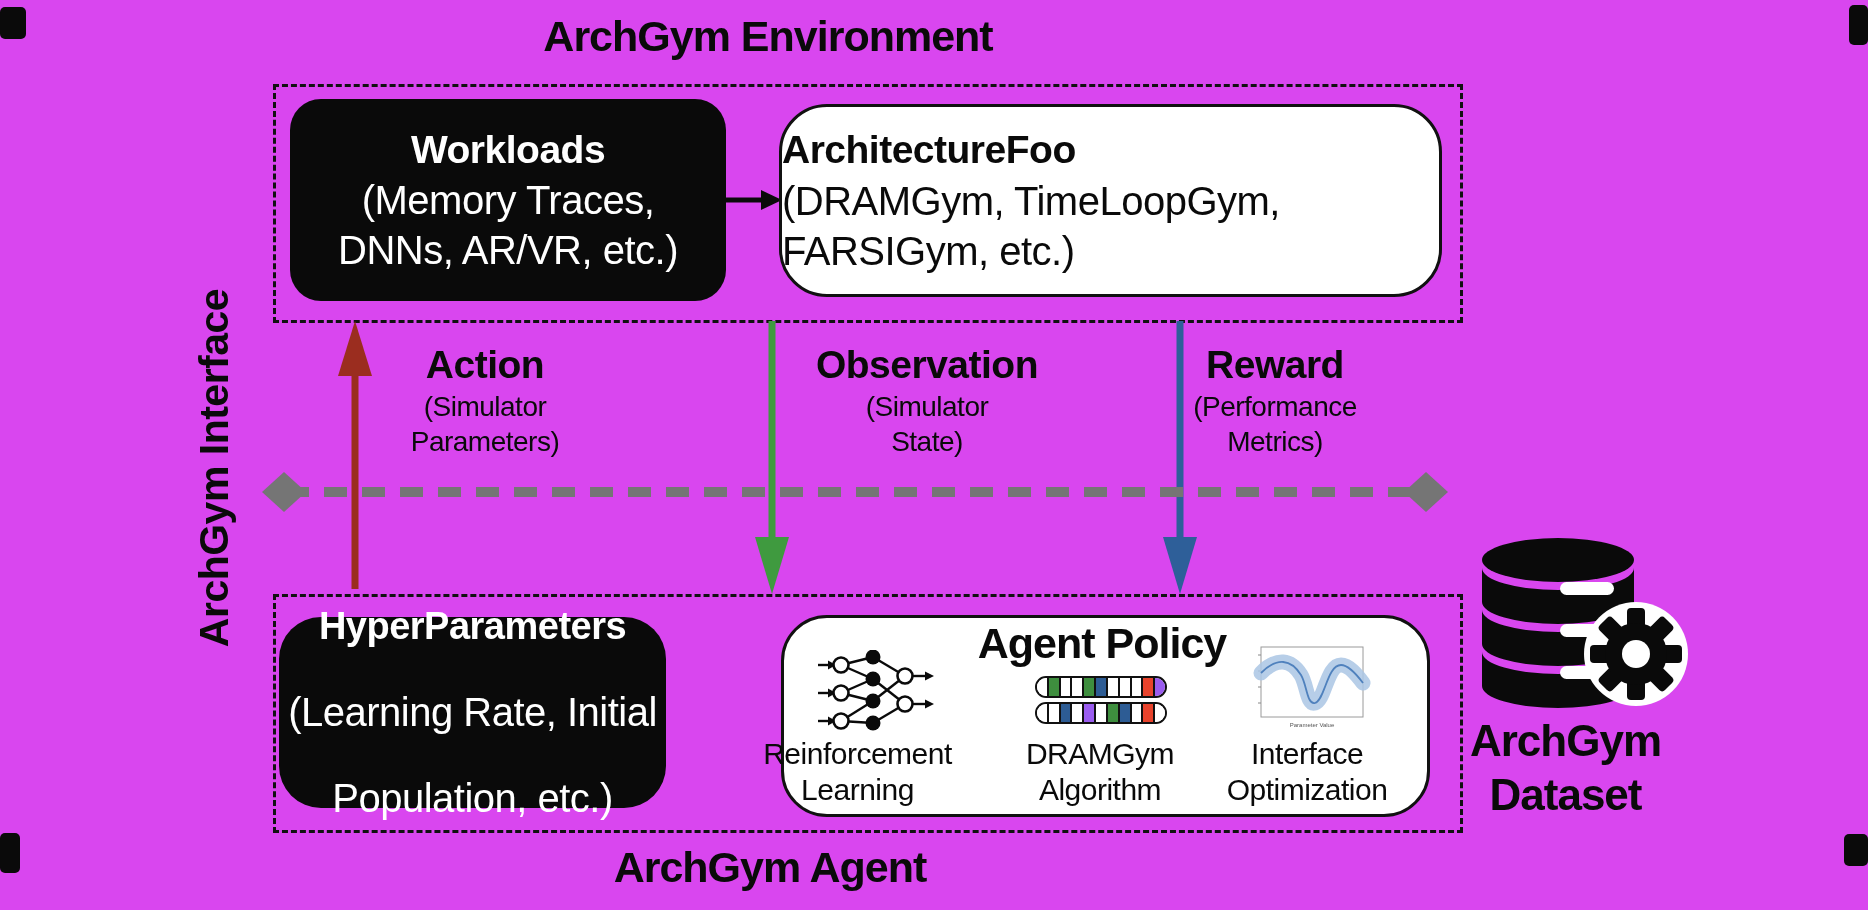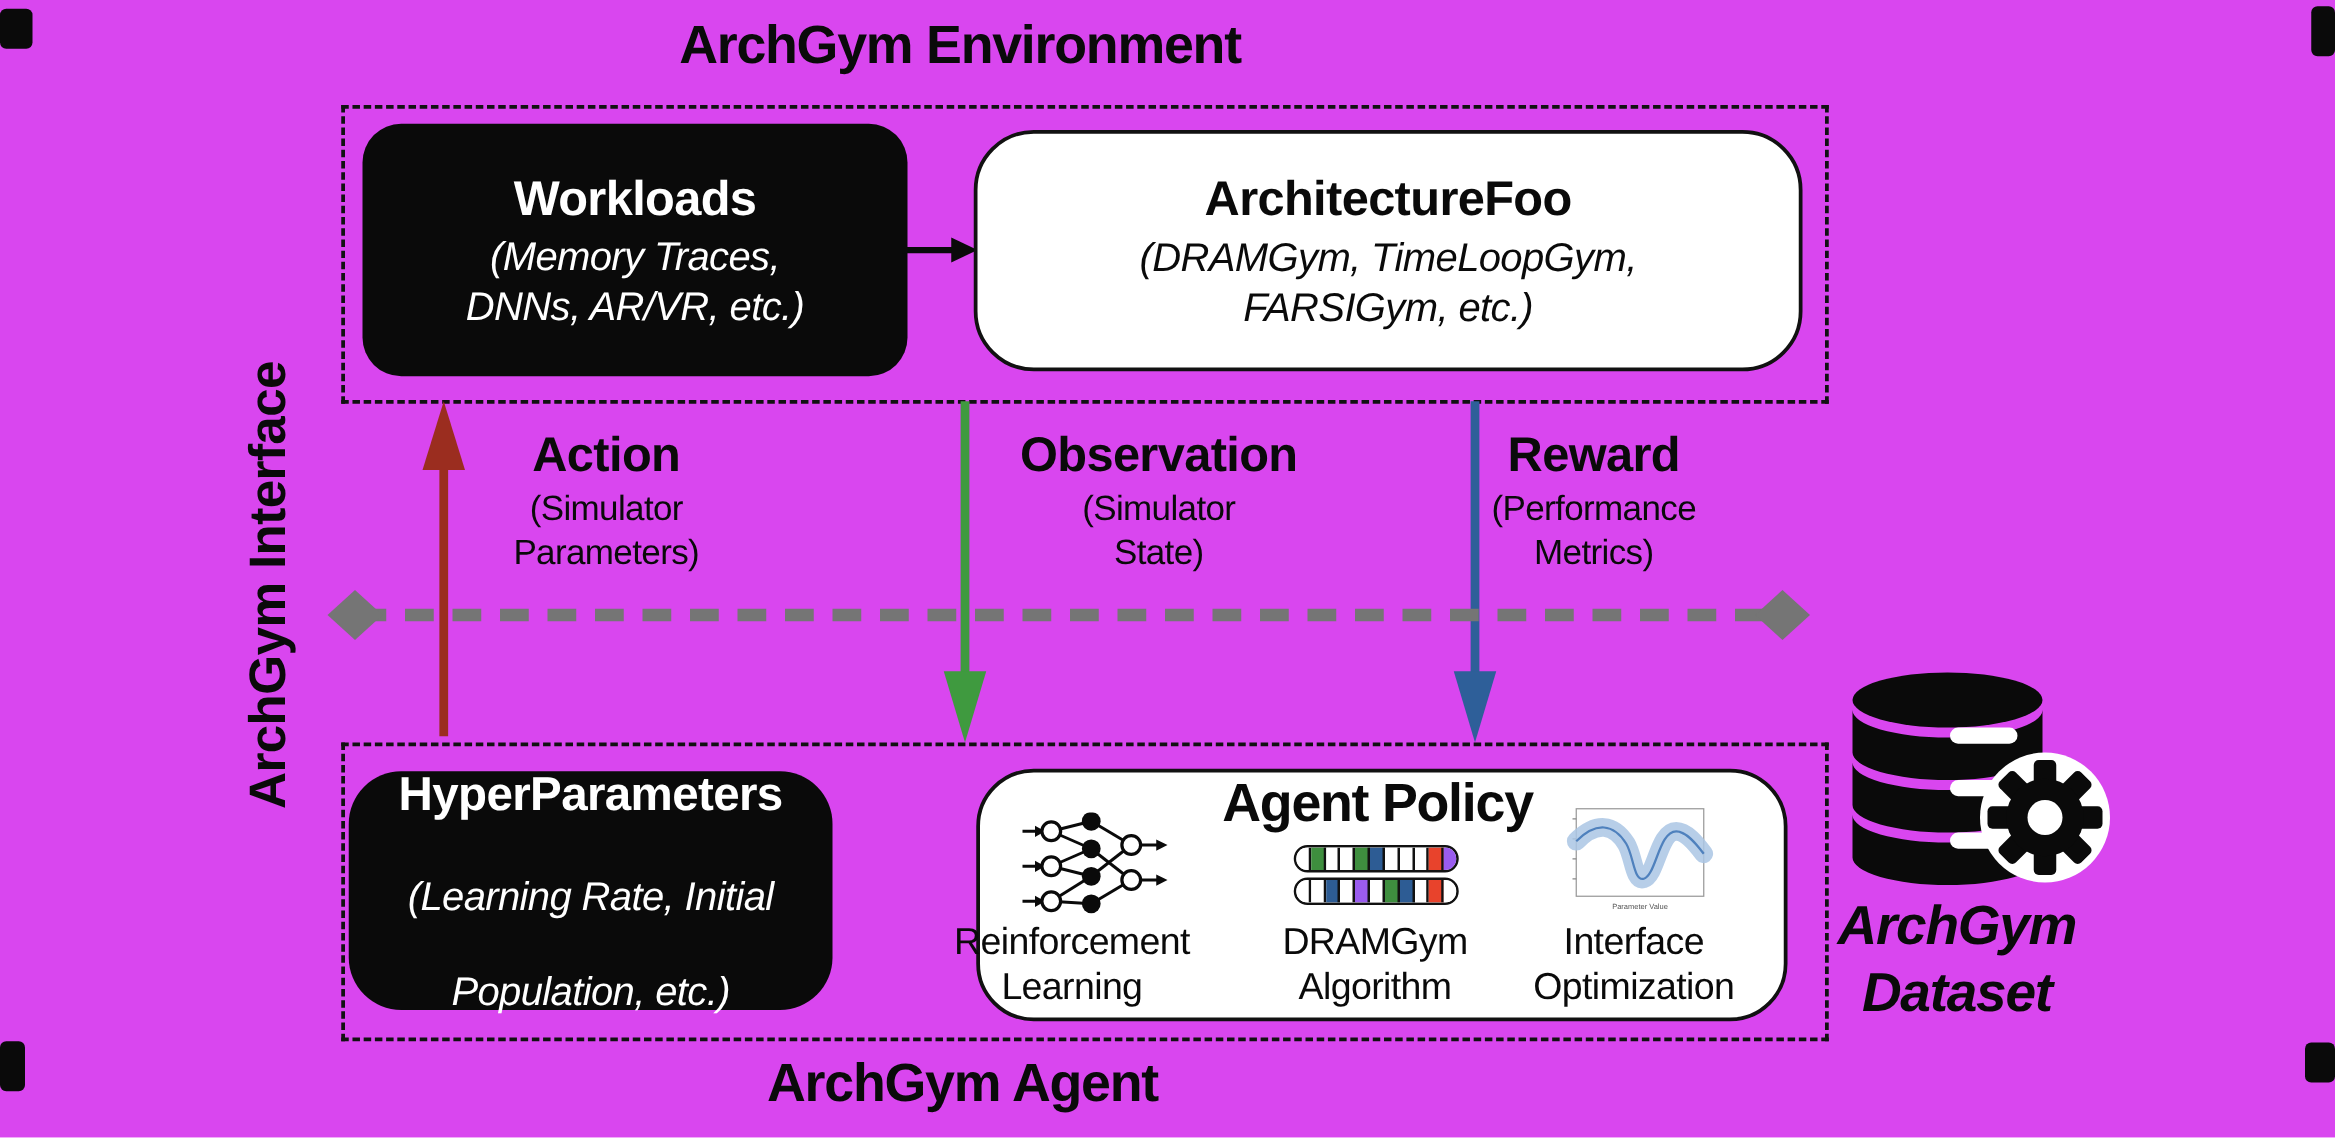--- a/index.html
+++ b/index.html
@@ -5,23 +5,23 @@
   html,body{margin:0;padding:0;background:#fff;}
   #canvas{position:relative;width:1868px;height:910px;background:#d946ef;overflow:hidden;
           font-family:"Liberation Sans","DejaVu Sans",sans-serif;color:#0a0a0a;}
   .abs{position:absolute;}
   .ctr{text-align:center;}
   .big-title{font-size:43px;font-weight:bold;letter-spacing:-1px;}
   .dash-box{border:3px dashed #111;}
   .black-box{background:#0a0a0a;color:#fff;border-radius:46px;display:flex;flex-direction:column;
              justify-content:center;align-items:center;}
   .white-box{background:#fff;border:3.5px solid #111;border-radius:48px;display:flex;flex-direction:column;
-             justify-content:center;align-items:center;}
+             justify-content:center;align-items:flex-start;}
   .box-title{font-size:39px;font-weight:bold;letter-spacing:-0.5px;line-height:1.3;}
-  .box-line{font-size:32px;line-height:1.25;letter-spacing:-0.5px;font-style:italic;}
+  .box-line{font-size:40px;line-height:1.25;letter-spacing:-0.5px;}
   .sig{position:absolute;text-align:center;}
   .sig-title{font-size:39px;font-weight:bold;letter-spacing:-0.5px;line-height:1.2;}
   .sig-line{font-size:28px;line-height:1.25;letter-spacing:-0.5px;}
   .vert-label{transform:rotate(-90deg);font-size:41px;font-weight:bold;letter-spacing:-0.5px;}
   .method-label{position:absolute;text-align:center;font-size:30px;line-height:1.2;letter-spacing:-0.5px;}
   .chromosome{position:absolute;display:flex;background:#fff;border:2.5px solid #111;border-radius:11px;
               overflow:hidden;box-sizing:border-box;}
   .chr-cell{flex:1;border-right:2px solid #111;}
   .chr-cell:last-child{border-right:none;}
   .dataset-label{font-size:44px;font-weight:bold;line-height:1.22;letter-spacing:-1px;}
@@ -212,18 +212,18 @@
     <g transform="translate(168,122)" fill="#0a0a0a">
       <rect x="-9" y="-46" width="18" height="92" rx="4"></rect>
       <rect x="-9" y="-46" width="18" height="92" rx="4" transform="rotate(45)"></rect>
       <rect x="-9" y="-46" width="18" height="92" rx="4" transform="rotate(90)"></rect>
       <rect x="-9" y="-46" width="18" height="92" rx="4" transform="rotate(135)"></rect>
       <circle r="31"></circle>
       <circle r="14" fill="#fff"></circle>
     </g>
   </svg>
 
-  <div class="abs ctr dataset-label" style="left:1448px;top:714px;width:235px;font-style:italic;">
+  <div class="abs ctr dataset-label" style="left:1448px;top:714px;width:235px;">
     <div>ArchGym</div>
     <div>Dataset</div>
   </div>
 
 </div>
 
 </body></html>

